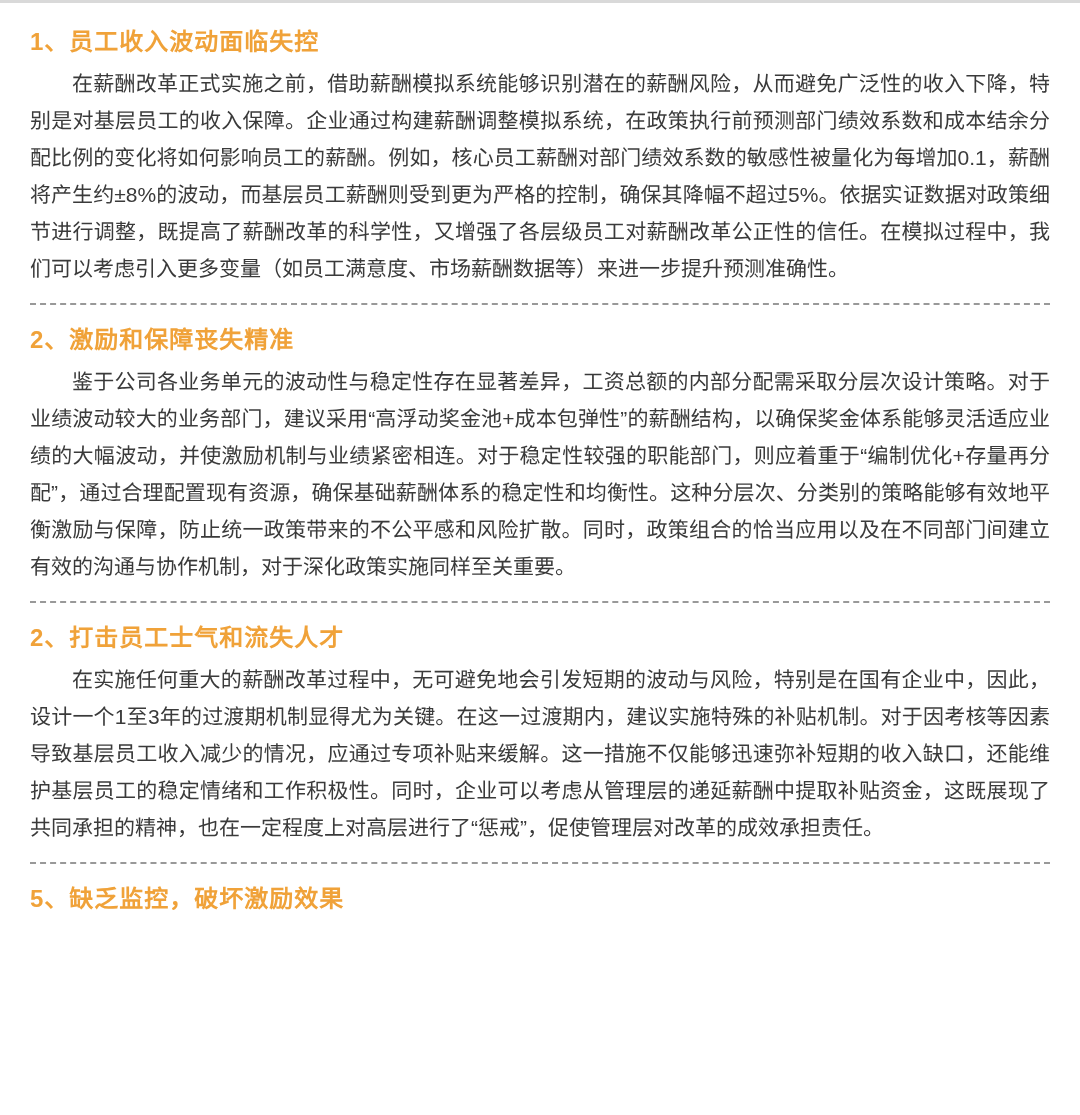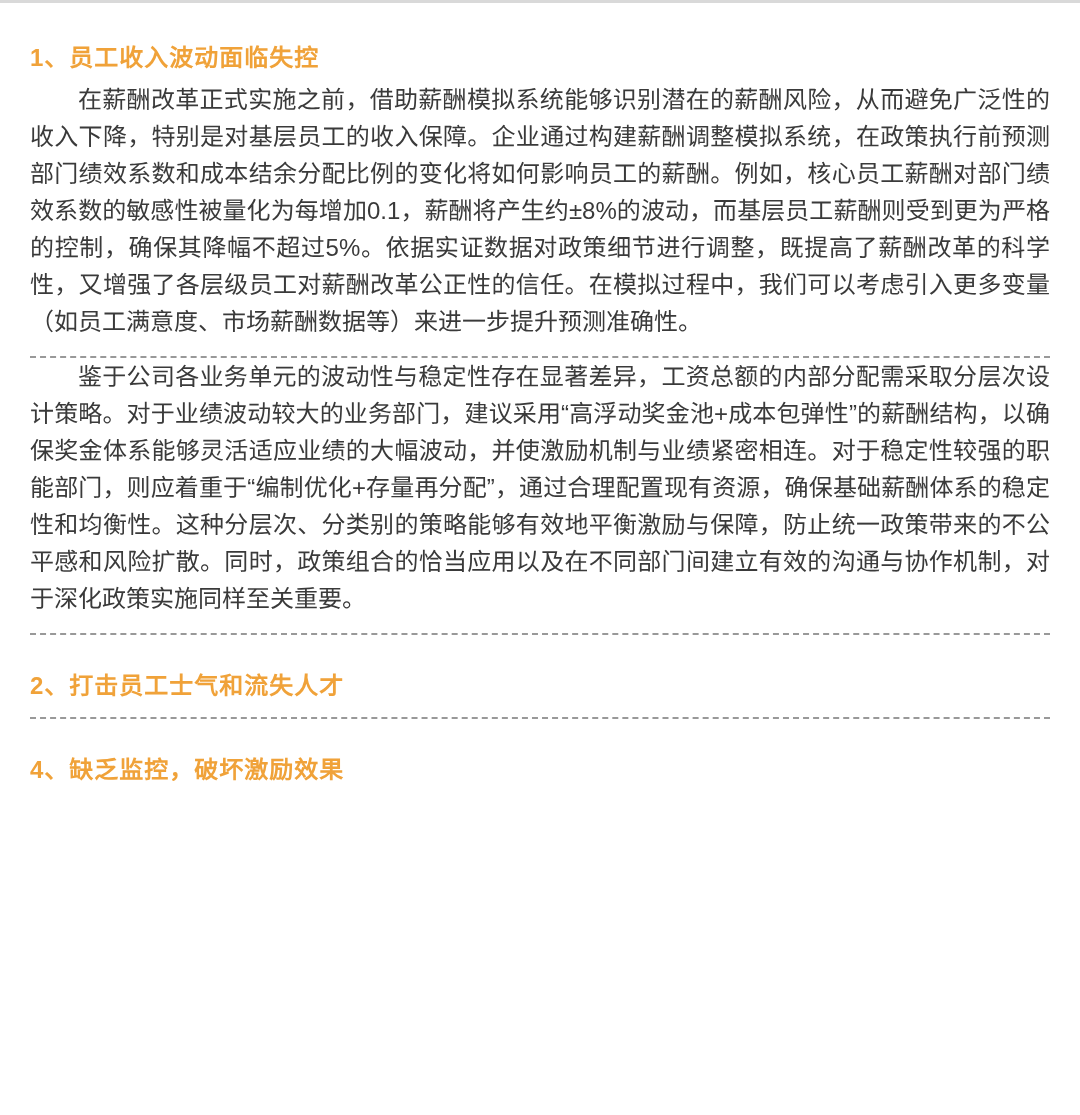--- a/index.html
+++ b/index.html
@@ -15,30 +15,30 @@
     min-height: 1115px;
     background: var(--page-bg);
     border-top: 3px solid #d9d9d9;
     font-family: "Liberation Sans", "DejaVu Sans", sans-serif;
   }
   .page {
     padding: 4px 30px 24px 30px;
   }
   .section { }
   .section-heading {
-    margin: 36px 0 8px 0;
+    margin: 20px 0 8px 0;
     font-size: 24px;
     font-weight: bold;
     color: var(--accent);
     letter-spacing: 1px;
     line-height: 1.25;
   }
   .section-body {
     margin: 0;
-    font-size: 24px;
+    font-size: 21px;
     line-height: 37px;
     color: var(--body-color);
     text-align: justify;
     text-justify: inter-ideograph;
     text-indent: 2em;
     word-break: break-all;
   }
   hr.section-divider {
     border: none;
     border-top: 2px dashed var(--divider-color);
@@ -52,28 +52,30 @@
 <div class="page">
 
   <section class="section">
     <h2 class="section-heading">1、员工收入波动面临失控</h2>
     <p class="section-body">在薪酬改革正式实施之前，借助薪酬模拟系统能够识别潜在的薪酬风险，从而避免广泛性的收入下降，特别是对基层员工的收入保障。企业通过构建薪酬调整模拟系统，在政策执行前预测部门绩效系数和成本结余分配比例的变化将如何影响员工的薪酬。例如，核心员工薪酬对部门绩效系数的敏感性被量化为每增加0.1，薪酬将产生约±8%的波动，而基层员工薪酬则受到更为严格的控制，确保其降幅不超过5%。依据实证数据对政策细节进行调整，既提高了薪酬改革的科学性，又增强了各层级员工对薪酬改革公正性的信任。在模拟过程中，我们可以考虑引入更多变量（如员工满意度、市场薪酬数据等）来进一步提升预测准确性。</p>
   </section>
 
   <hr class="section-divider">
 
   <section class="section">
+    <h2 class="section-heading">2、激励和保障丧失精准</h2>
     <p class="section-body">鉴于公司各业务单元的波动性与稳定性存在显著差异，工资总额的内部分配需采取分层次设计策略。对于业绩波动较大的业务部门，建议采用“高浮动奖金池+成本包弹性”的薪酬结构，以确保奖金体系能够灵活适应业绩的大幅波动，并使激励机制与业绩紧密相连。对于稳定性较强的职能部门，则应着重于“编制优化+存量再分配”，通过合理配置现有资源，确保基础薪酬体系的稳定性和均衡性。这种分层次、分类别的策略能够有效地平衡激励与保障，防止统一政策带来的不公平感和风险扩散。同时，政策组合的恰当应用以及在不同部门间建立有效的沟通与协作机制，对于深化政策实施同样至关重要。</p>
   </section>
 
   <hr class="section-divider">
 
   <section class="section">
     <h2 class="section-heading">2、打击员工士气和流失人才</h2>
+    <p class="section-body">在实施任何重大的薪酬改革过程中，无可避免地会引发短期的波动与风险，特别是在国有企业中，因此，设计一个1至3年的过渡期机制显得尤为关键。在这一过渡期内，建议实施特殊的补贴机制。对于因考核等因素导致基层员工收入减少的情况，应通过专项补贴来缓解。这一措施不仅能够迅速弥补短期的收入缺口，还能维护基层员工的稳定情绪和工作积极性。同时，企业可以考虑从管理层的递延薪酬中提取补贴资金，这既展现了共同承担的精神，也在一定程度上对高层进行了“惩戒”，促使管理层对改革的成效承担责任。</p>
   </section>
 
   <hr class="section-divider">
 
   <section class="section">
-    <h2 class="section-heading">4、缺乏监控，破坏激励效果</h2>
+    <h2 class="section-heading">5、缺乏监控，破坏激励效果</h2>
   </section>
 
 </div>
 
 </body></html>

